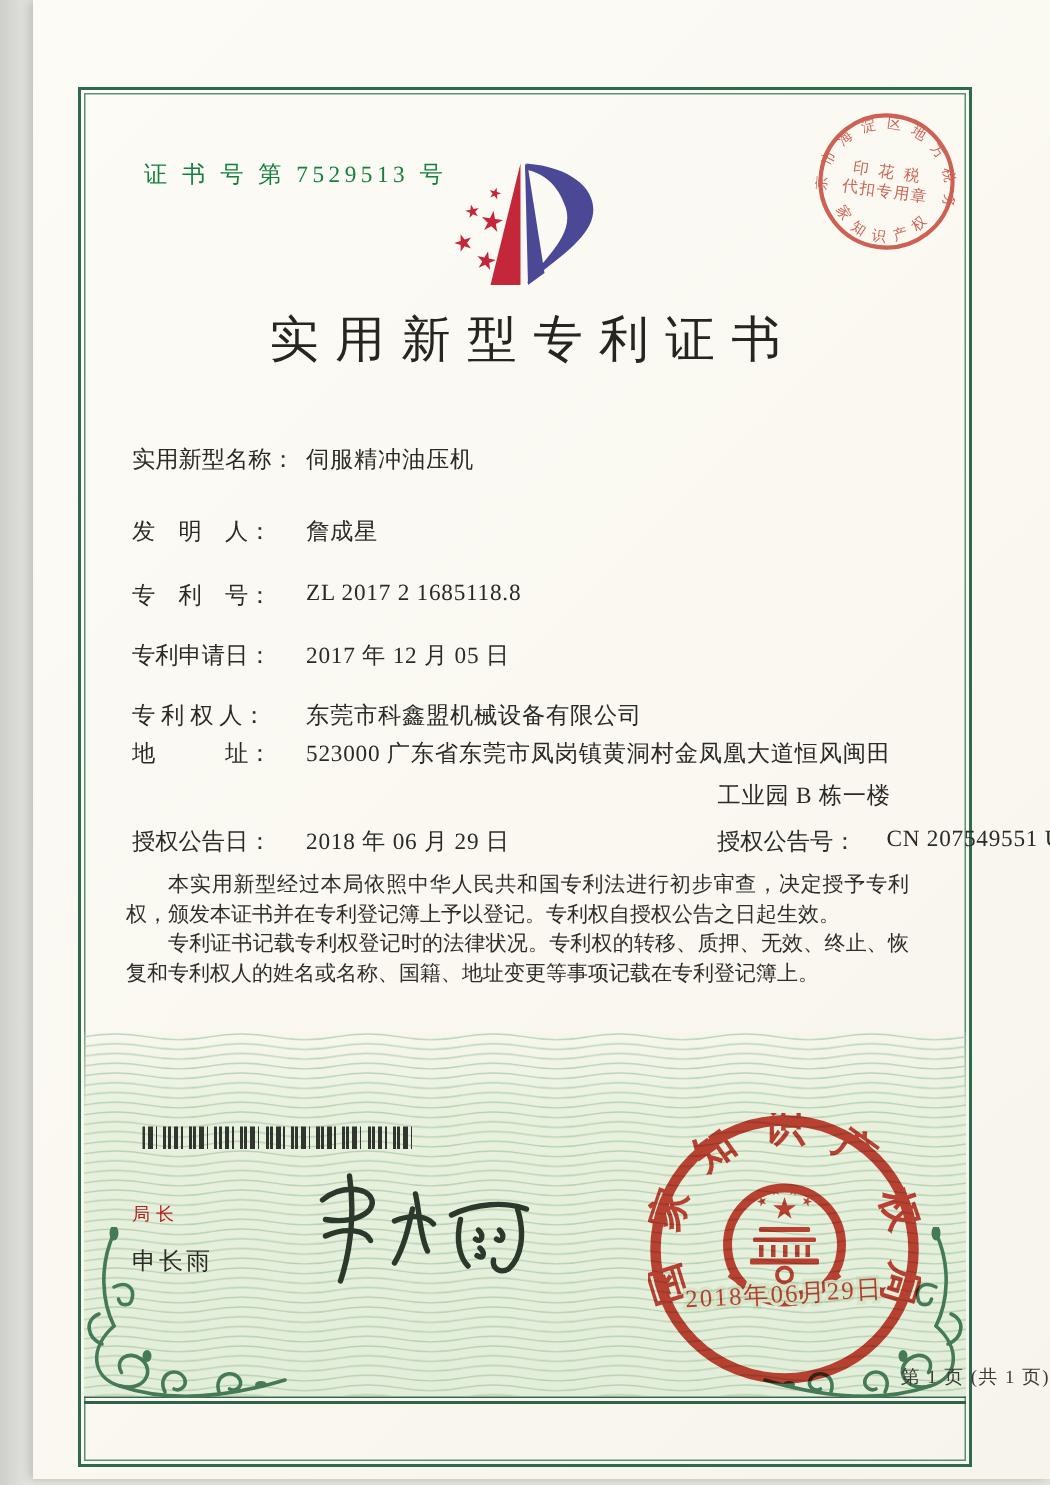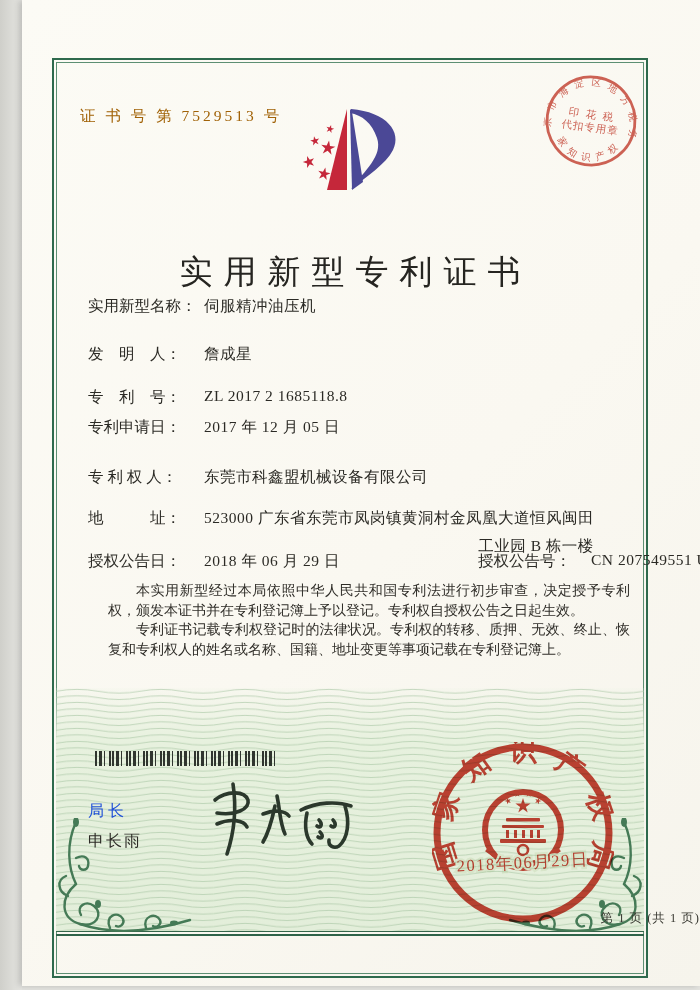--- a/index.html
+++ b/index.html
@@ -20,39 +20,38 @@
   }
   
   .frame{
     position:absolute;left:52px;top:58px;width:596px;height:920px;
     border:2.5px solid #2e6a4d;box-sizing:border-box;
   }
   .frame-inner{
     position:absolute;inset:2px;border:1px solid #5d8f73;
   }
   .cert-number{
-    position:absolute;left:80px;top:106px;font-size:15.5px;
-    letter-spacing:3px;color:#a16207;
+    position:absolute;left:96px;top:106px;font-size:15.5px;
+    letter-spacing:3px;color:#15803d;
   }
   .logo{position:absolute;left:299px;top:106px;width:110px;height:88px;}
   .title{
     position:absolute;left:52px;top:204px;width:596px;text-align:center;
     font-size:33px;letter-spacing:11px;color:#262521;font-weight:500;
     text-indent:11px;
-    margin-top:46px;
   }
   .row{position:absolute;left:88px;right:64px;font-size:15.5px;color:#2b2a25;}
   .flabel{display:inline-block;width:116px;vertical-align:top;white-space:pre;}
   .fvalue{display:inline-block;vertical-align:top;letter-spacing:.5px;font-family:Liberation Serif, serif;}
   .addr-block{display:inline-block;vertical-align:top;text-align:right;}
   .addr-line2{margin-top:7px;}
   .grant-no{position:absolute;left:390px;top:0;white-space:nowrap;}
   .grant-no .flabel{width:auto;margin-right:20px;}
   .paras{
-    position:absolute;left:108px;top:581px;width:522px;
+    position:absolute;left:84px;top:581px;width:522px;
     font-size:14px;line-height:19.5px;text-align:justify;color:#2f2d28;
   }
   .paras p{margin:0;text-indent:2em;}
   
   .band{
     position:absolute;left:56px;top:688px;width:588px;height:243px;
     background:linear-gradient(180deg,rgba(233,242,226,.15),#e7f1de 22%,#e3eeda 100%);
     border-bottom:1px solid #34654a;
   }
   .band .waves{position:absolute;inset:0;width:100%;height:100%;}
@@ -63,21 +62,21 @@
   .orn-left{left:54px;top:818px;}
   .orn-right{right:54px;left:auto;top:818px;transform:scaleX(-1);}
   .barcode{
     position:absolute;left:95px;top:751px;width:180px;height:15px;
     background:repeating-linear-gradient(90deg,
       #30352f 0 2px,transparent 2px 4px,
       #30352f 4px 7px,transparent 7px 9px,
       #30352f 9px 10px,transparent 10px 14px,
       #30352f 14px 16px,transparent 16px 17px);
   }
-  .director-title{position:absolute;left:88px;top:801px;font-size:16px;letter-spacing:4px;color:#1d4ed8;font-family:"Liberation Sans","DejaVu Sans",sans-serif;}
+  .director-title{position:absolute;left:88px;top:801px;font-size:12px;letter-spacing:4px;color:#b91c1c;font-family:"Liberation Sans","DejaVu Sans",sans-serif;}
   .director-name{position:absolute;left:88px;top:831px;font-size:16px;letter-spacing:2px;color:#2c2b26;font-family:"Liberation Sans","DejaVu Sans",sans-serif;}
   .signature{position:absolute;left:203px;top:778px;width:160px;height:82px;}
   .official-seal{
     position:absolute;left:432px;top:742px;width:182px;height:182px;
     mix-blend-mode:multiply;opacity:.92;
   }
   .tax-seal{
     position:absolute;left:544px;top:74px;width:94px;height:94px;
     transform:rotate(8deg);mix-blend-mode:multiply;opacity:.85;z-index:5;
   }
@@ -167,27 +166,27 @@
 
 <div class="row" style="top:296px">
   <span class="flabel">实用新型名称：</span><span class="fvalue">伺服精冲油压机</span>
 </div>
 <div class="row" style="top:344px">
   <span class="flabel">发　明　人：</span><span class="fvalue">詹成星</span>
 </div>
 <div class="row" style="top:387px">
   <span class="flabel">专　利　号：</span><span class="fvalue">ZL 2017 2 1685118.8</span>
 </div>
-<div class="row" style="top:417px">
+<div class="row" style="top:427px">
   <span class="flabel">专利申请日：</span><span class="fvalue">2017 年 12 月 05 日</span>
 </div>
 <div class="row" style="top:467px">
   <span class="flabel">专 利 权 人：</span><span class="fvalue">东莞市科鑫盟机械设备有限公司</span>
 </div>
-<div class="row" style="top:508px">
+<div class="row" style="top:492px">
   <span class="flabel">地　　　址：</span><span class="addr-block"><span class="fvalue" style="display:block">523000 广东省东莞市凤岗镇黄洞村金凤凰大道恒风闽田</span><span class="fvalue addr-line2" style="display:block">工业园 B 栋一楼</span></span>
 </div>
 <div class="row" style="top:551px">
   <span class="flabel">授权公告日：</span><span class="fvalue">2018 年 06 月 29 日</span>
   <span class="grant-no"><span class="flabel">授权公告号：</span><span class="fvalue">CN 207549551 U</span></span>
 </div>
 
 <div class="paras">
   <p>本实用新型经过本局依照中华人民共和国专利法进行初步审查，决定授予专利权，颁发本证书并在专利登记簿上予以登记。专利权自授权公告之日起生效。</p>
   <p>专利证书记载专利权登记时的法律状况。专利权的转移、质押、无效、终止、恢复和专利权人的姓名或名称、国籍、地址变更等事项记载在专利登记簿上。</p>

